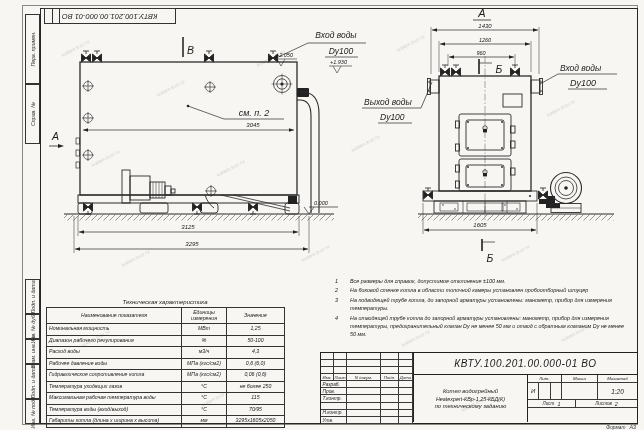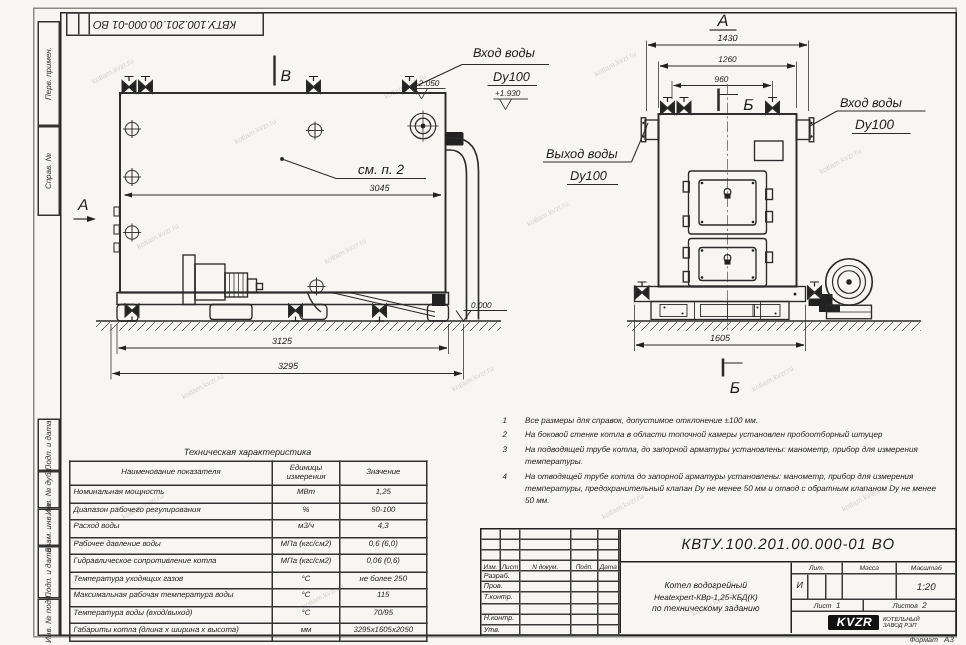--- a/index.html
+++ b/index.html
@@ -530,27 +530,20 @@
       <div class="tbr-row">
         <div class="scell" style="width:48px">
           <span>Лист</span>
           <span style="font-size:5.4px">1</span>
         </div>
         <div class="scell" style="width:61px;border-right:none">
           <span>Листов</span>
           <span style="font-size:5.4px">2</span>
         </div>
       </div>
-      <div class="company">
-        <span class="logo">KVZR</span>
-        <span class="cname">
-          <span>КОТЕЛЬНЫЙ</span><br>
-          <span>ЗАВОД РЭП</span>
-        </span>
-      </div>
     </div>
   </div>
 
   <div class="fmt">
     <span>Формат</span><b>А3</b>
   </div>
 
 </div>
 
 </body></html>

